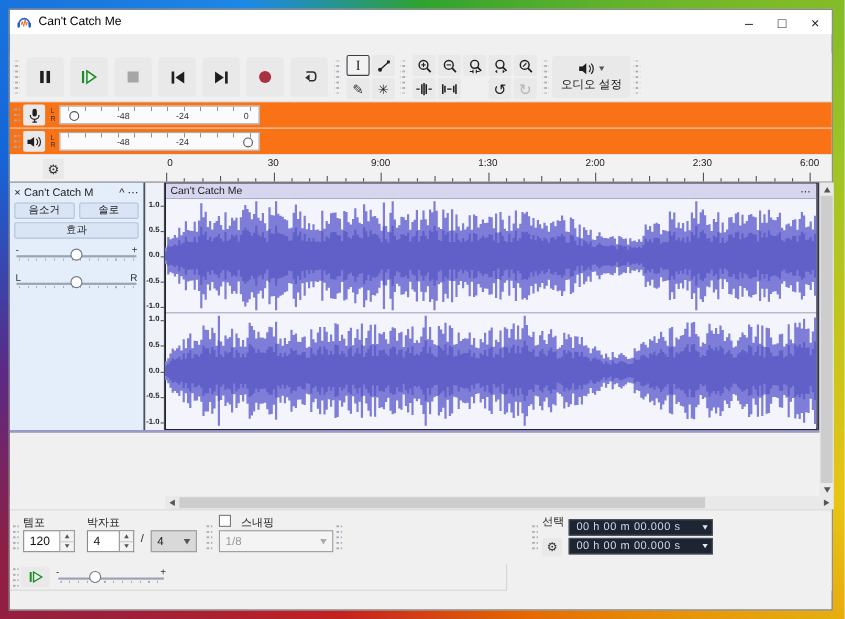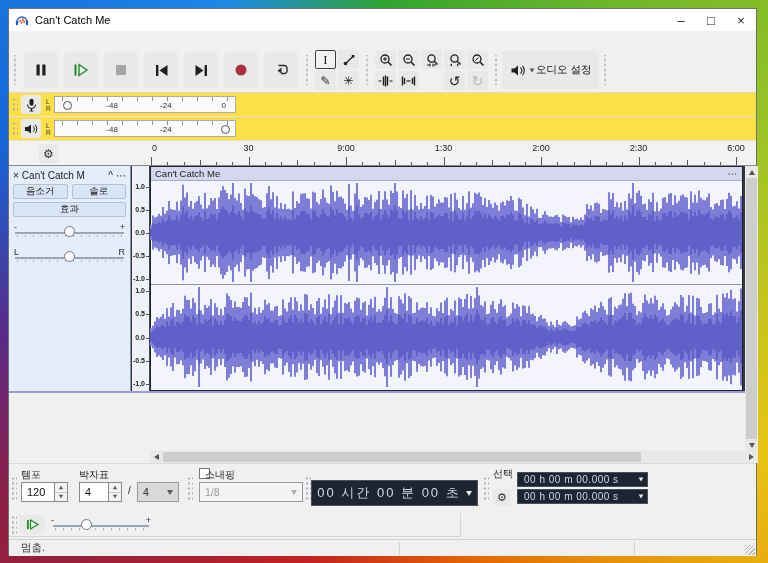--- a/index.html
+++ b/index.html
@@ -33,30 +33,30 @@
     background-size:4px 5px;background-position:center}
   .tbtn{width:34px;height:36px;margin:0 3px;background:#e9e9e9;border-radius:3px;
     display:flex;align-items:center;justify-content:center;flex:0 0 auto}
   .tool{width:21px;height:19px;background:#e9e9e9;border-radius:2px;
     display:flex;align-items:center;justify-content:center;font-size:12px;color:#1f1f1f}
   .tool.sel{border:1px solid #3a3f46;background:#f2f2f2}
   .tools-grid{display:grid;grid-template-columns:21px 21px;grid-gap:2px;margin:0 2px}
   .edit-grid{display:grid;grid-template-columns:repeat(5,21px);grid-gap:2px;margin:0 2px}
   .tool.off{color:#b5b5b5}
   .setup-btn{height:38px;padding:2px 8px;background:#e9e9e9;border-radius:3px;
-    display:flex;flex-direction:row;align-items:center;justify-content:center;gap:1px}
+    display:flex;flex-direction:column;align-items:center;justify-content:center;gap:1px}
   .setup-top{display:flex;align-items:center;gap:3px;color:#1f1f1f}
   .setup-label{font-size:10.5px}
   .share-col{display:flex;flex-direction:column;gap:2px;margin:0 2px}
   .share-btn{height:18px;padding:0 8px;background:#e9e9e9;border-radius:3px;
     display:flex;align-items:center;gap:5px;font-size:10.5px;color:#1f1f1f}
 
   
   .meter-row{position:absolute;left:0;right:0;height:24px;display:flex;align-items:center;
-    border-bottom:1px solid #e2e2e2;background:#fde047}
+    border-bottom:1px solid #e2e2e2;background:#f97316}
   #meter-rec{top:84px}#meter-play{top:108px}
   .mgrip{width:6px;height:16px;margin:0 3px;background-image:radial-gradient(circle,#a6adb6 1px,transparent 1.2px);background-size:4px 5px}
   .mbtn{width:20px;height:19px;background:#e9e9e9;border-radius:2px;display:flex;align-items:center;justify-content:center;color:#222}
   .lr{display:flex;flex-direction:column;font-size:6.5px;line-height:7px;color:#333;margin:0 3px 0 5px}
   .mbar{position:relative;width:182px;height:17px;background:#fbfbfb;border:1px solid #ababab;
     background-image:repeating-linear-gradient(to right,#909090 0 1px,transparent 1px 15px);
     background-size:168px 4px;background-position:7px 0;background-repeat:no-repeat}
   .mlabel{position:absolute;top:4px;font-size:8px;color:#333;transform:translateX(-50%)}
   .mring{position:absolute;top:4px;width:9px;height:9px;border:1px solid #555;border-radius:50%}
 
@@ -517,30 +517,26 @@
             <span class="tri down"></span>
           </div>
         </div>
     <span class="blabel" style="left:119px;top:21px">/</span>
     <div class="combo" style="left:128px;top:18px;width:42px">
       <span>4</span>
           <span class="tri down"></span>
     </div>
     <div class="bgrip" style="left:178px"></div>
     <div class="checkbox" style="left:190px;top:4px"></div>
-    <span class="blabel" style="left:196px;top:4px">스내핑</span>
+    <span class="blabel" style="left:210px;top:4px">스내핑</span>
     <div class="combo dis" style="left:190px;top:18px;width:104px">
       <span>1/8</span>
           <span class="tri down"></span>
     </div>
     <div class="bgrip" style="left:296px"></div>
-    <div class="timedisp">
-      <span>00 시간 00 분 00 초</span>
-          <span class="tri down"></span>
-    </div>
     <div class="bgrip" style="left:474px"></div>
     <span class="blabel" style="left:484px;top:3px">선택</span>
     <div class="gearbtn" style="left:484px;top:25px">
           <span>⚙</span>
         </div>
     <div class="selfield" style="top:8px">
       <span>00 h 00 m 00.000 s</span>
           <span class="tri down"></span>
     </div>
     <div class="selfield" style="top:25px">
@@ -561,21 +557,15 @@
       <div class="sp-slider">
         <span class="sl-end" style="left:0;top:0">-</span>
         <span class="sl-end" style="right:0;top:0">+</span>
         <div class="sl-line" style="top:10px"></div>
         <div class="sl-ticks" style="top:13px"></div>
         <div class="sl-thumb" style="left:36%;top:4px"></div>
       </div>
     </div>
   </div>
 
-  <div class="statusbar">
-    <span class="status-text">멈춤.</span>
-    <div class="sdiv" style="left:390px"></div>
-    <div class="sdiv" style="left:625px"></div>
-    <div class="rgrip"></div>
-  </div>
 
  </div>
 </div>
 
 </body></html>

